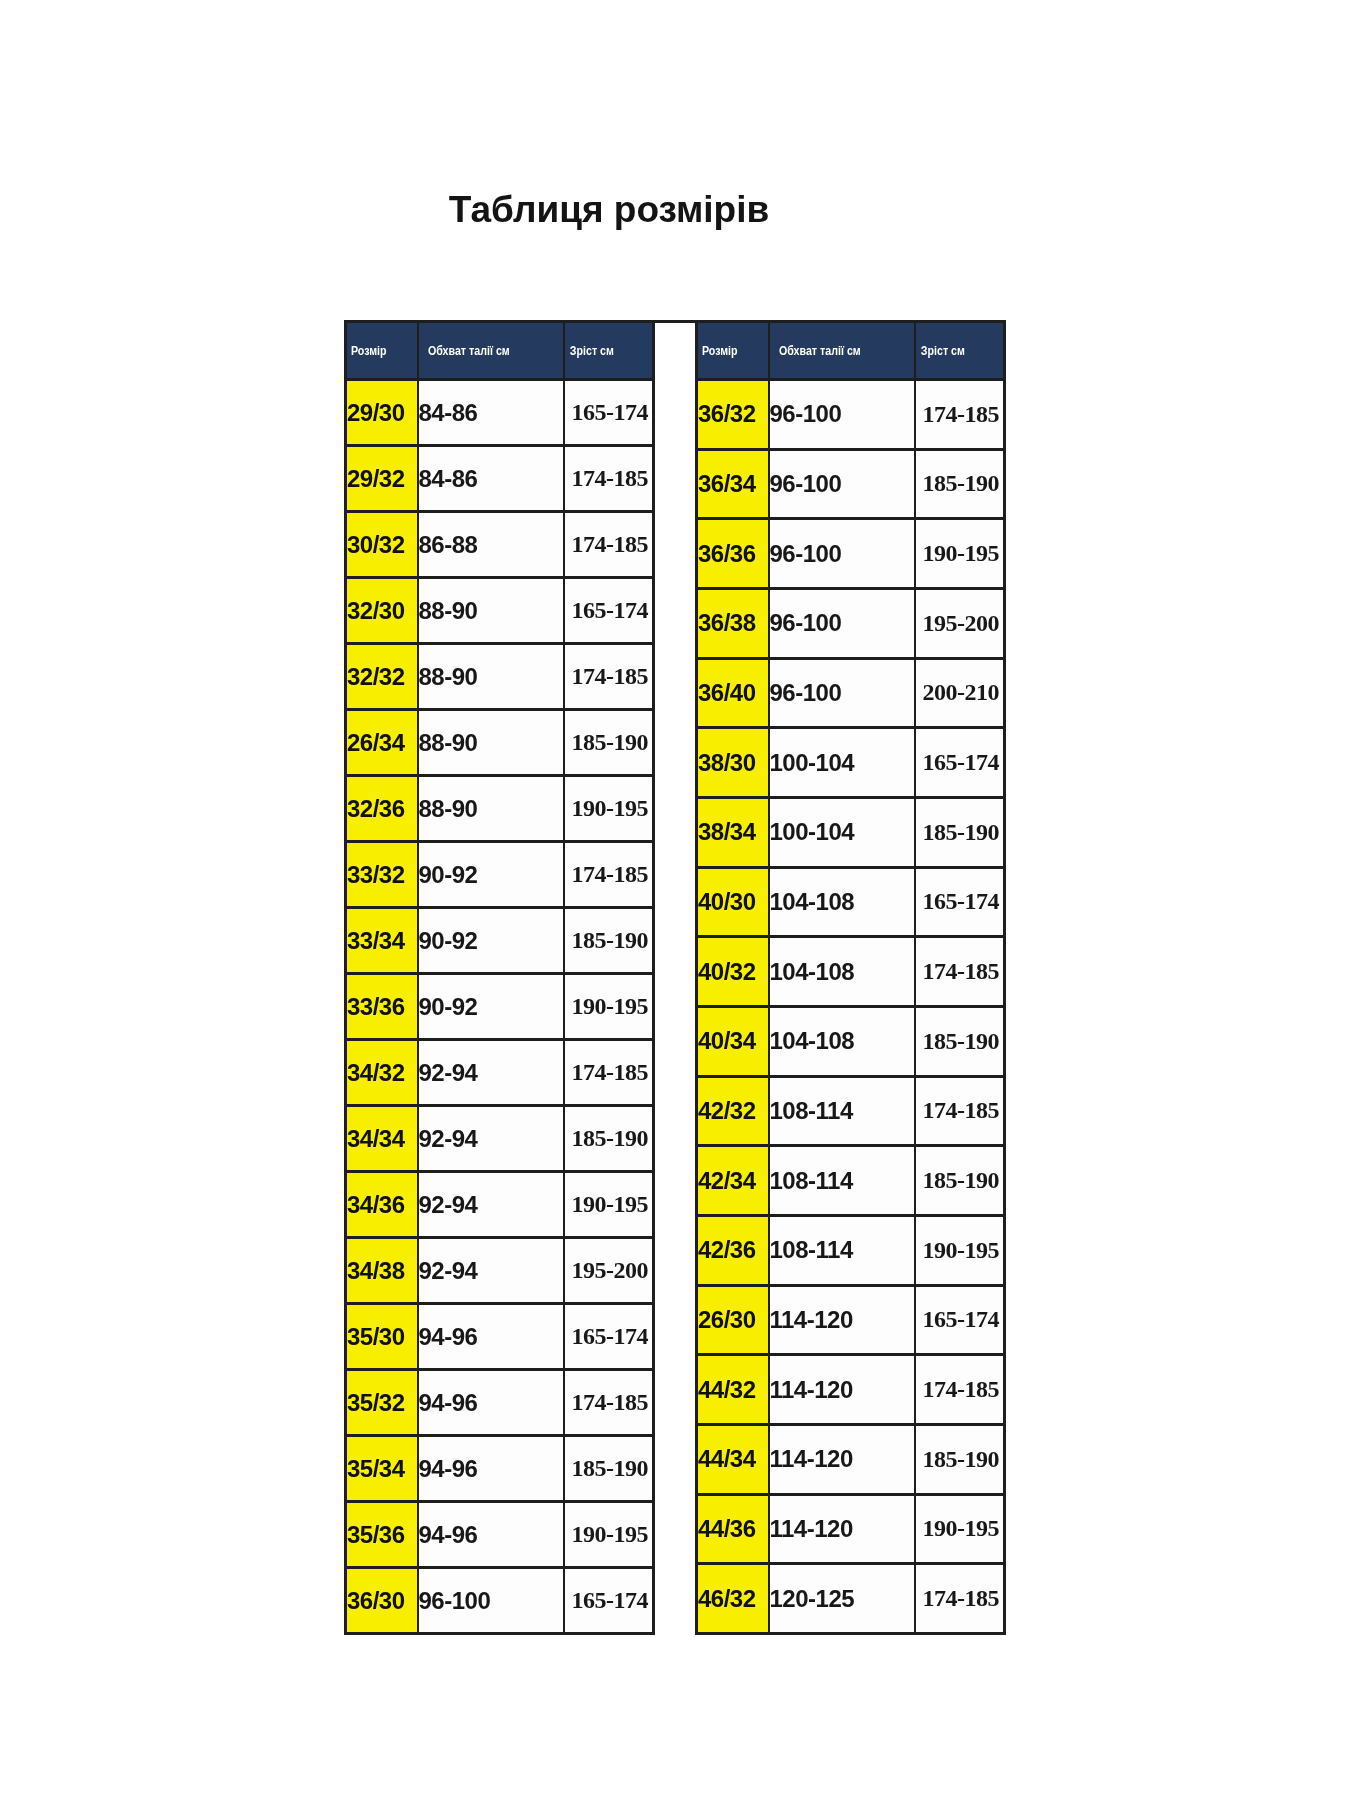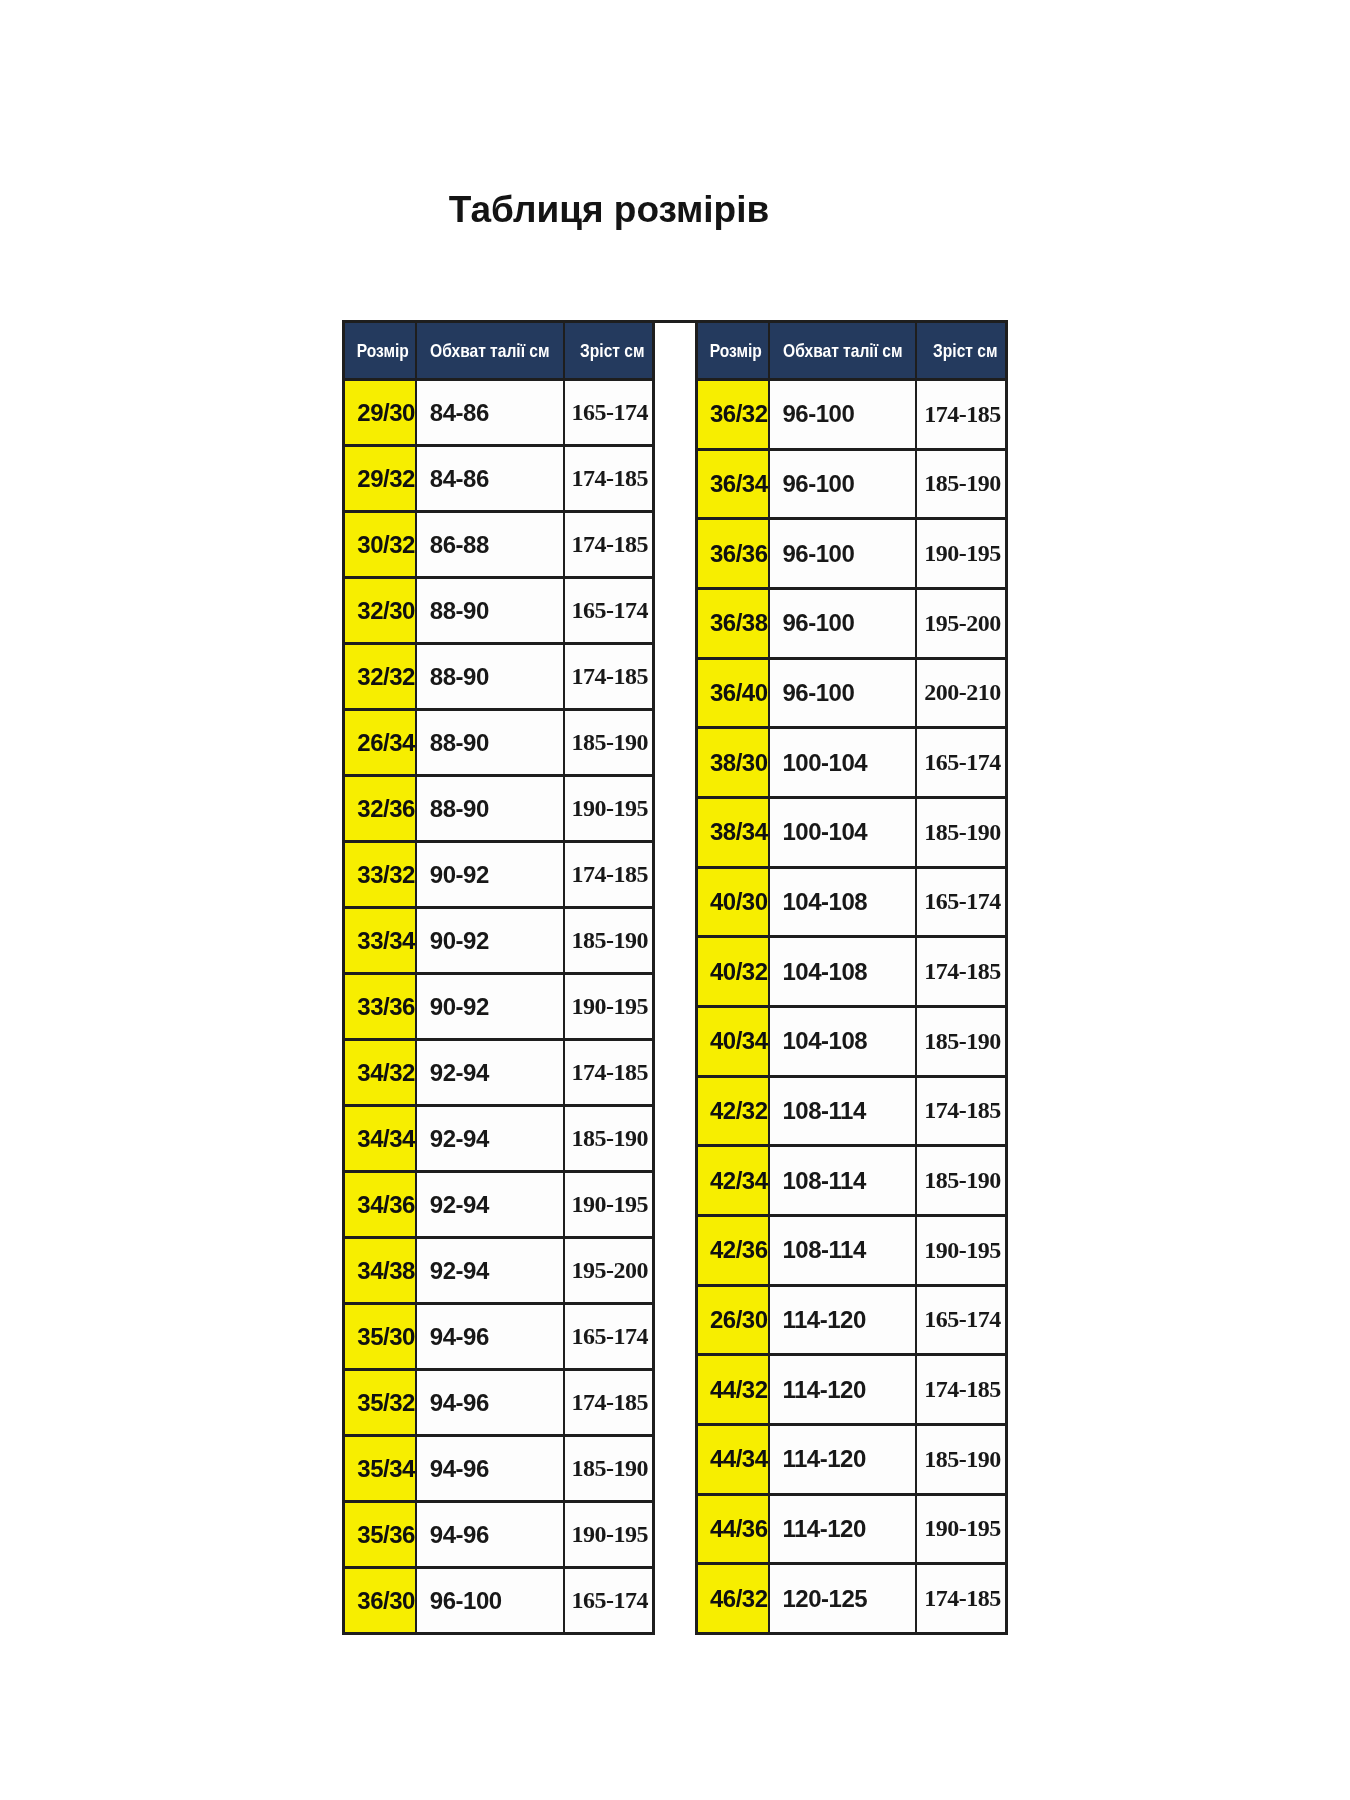--- a/index.html
+++ b/index.html
@@ -44,23 +44,23 @@
     border:2px solid var(--border,#1e1e1e);
     border-top-width:3px;
     border-bottom-width:3px;
     overflow:hidden;
     white-space:nowrap;
   }
   .size-table th{
     background:var(--header-bg,#243a5e);
     color:var(--header-text,#fff);
     height:55px;
-    font-size:19px;
+    font-size:13px;
     font-weight:bold;
-    text-align:right;
+    text-align:left;
     padding:0;
   }
   .size-table th .hdr{
     display:inline-block;
     transform:scaleX(0.82);
     transform-origin:center;
     white-space:nowrap;
   }
   .size-table td{
     height:63px;
@@ -69,24 +69,24 @@
     color:var(--text,#181818);
     letter-spacing:-0.5px;
     vertical-align:middle;
     padding:0;
   }
   .size-table col.c-size{width:72px;}
   .size-table col.c-waist{width:146px;}
   .size-table col.c-height{width:90px;}
   .size-table td.size{
     background:var(--size-bg,#f7ee00);
-    text-align:right;
+    text-align:left;
     color:#101010;
   }
-  .size-table td.waist{padding-left:13px;text-align:left;}
+  .size-table td.waist{text-align:left;}
   .size-table td.height{padding-left:7px;text-align:left;font-family:Liberation Serif, serif;}
   .gutter{
     width:40px;
     background:var(--page-bg,#fff);
     border-top:3px solid var(--border,#1e1e1e);
   }
 </style>
 </head>
 <body>
 

